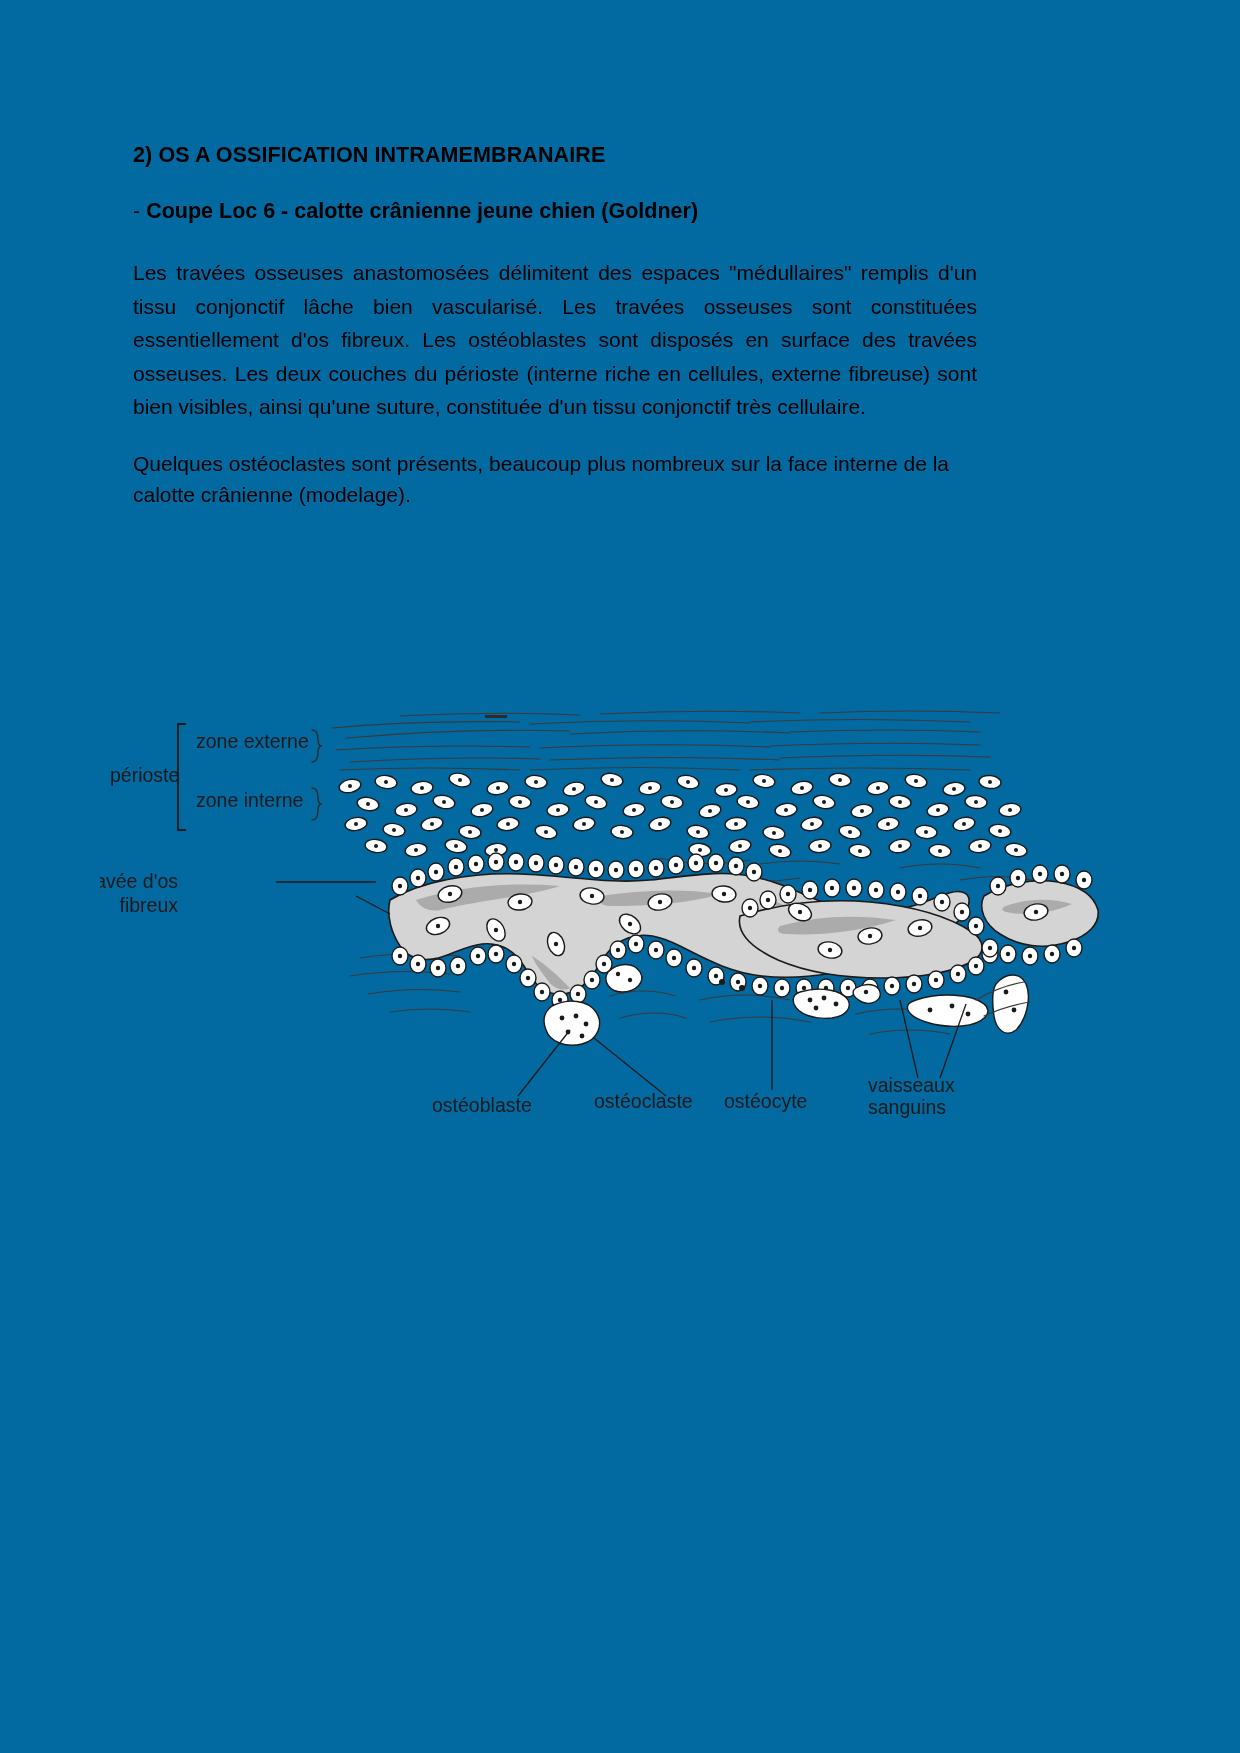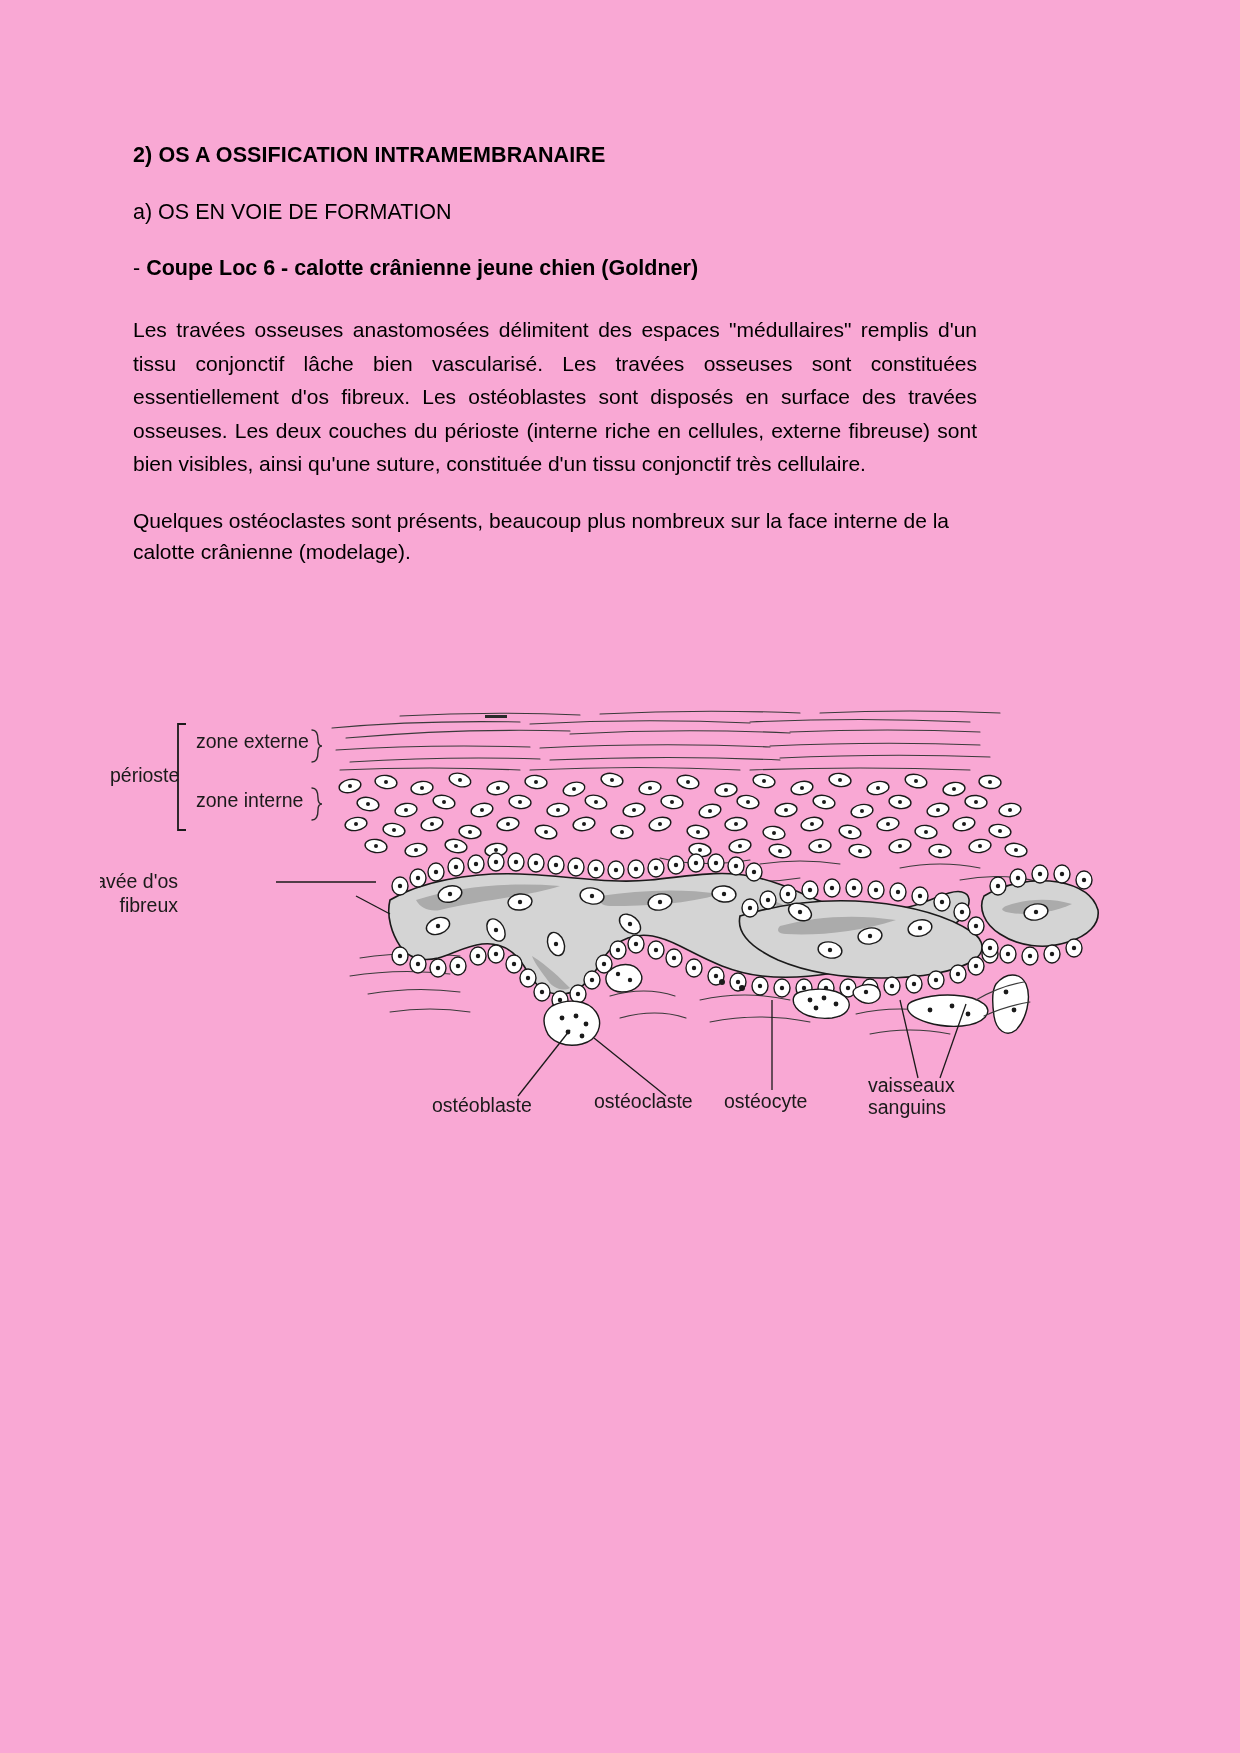--- a/index.html
+++ b/index.html
@@ -13,21 +13,21 @@
     font-family: "Liberation Sans", sans-serif;
     color: #000000;
     position: relative;
     overflow: hidden;
   }
   .page {
     position: absolute;
     left: 0; top: 0;
     width: 1240px;
     height: 1753px;
-    background: #f9a8d4;
+    background: #0369a1;
   }
   .content {
     position: absolute;
     left: 133px;
     top: 140px;
     width: 844px;
   }
   h1.title {
     font-size: 21.5px;
     font-weight: bold;
@@ -74,21 +74,20 @@
     fill: #1a1a1a;
   }
 </style>
 </head>
 <body>
 
 <div class="page">
 
   <div class="content">
     <h1 class="title">2) OS A OSSIFICATION INTRAMEMBRANAIRE</h1>
-    <div class="subhead">a) OS EN VOIE DE FORMATION</div>
     <div class="coupe"><span>- </span><span class="bold">Coupe Loc 6 - calotte crânienne jeune chien (Goldner)</span></div>
     <p class="body">Les travées osseuses anastomosées délimitent des espaces "médullaires" remplis d'un tissu conjonctif lâche bien vascularisé. Les travées osseuses sont constituées essentiellement d'os fibreux. Les ostéoblastes sont disposés en surface des travées osseuses. Les deux couches du périoste (interne riche en cellules, externe fibreuse) sont bien visibles, ainsi qu'une suture, constituée d'un tissu conjonctif très cellulaire.</p>
     <p class="body last">Quelques ostéoclastes sont présents, beaucoup plus nombreux sur la face interne de la calotte crânienne (modelage).</p>
   </div>
 
   <div class="figure">
     <svg width="1000" height="450" viewBox="0 0 1000 450" xmlns="http://www.w3.org/2000/svg">
       <defs>
         <style>
           .ln  { fill:none; stroke:#2b2b2b; stroke-width:1.4; stroke-linecap:round; }

